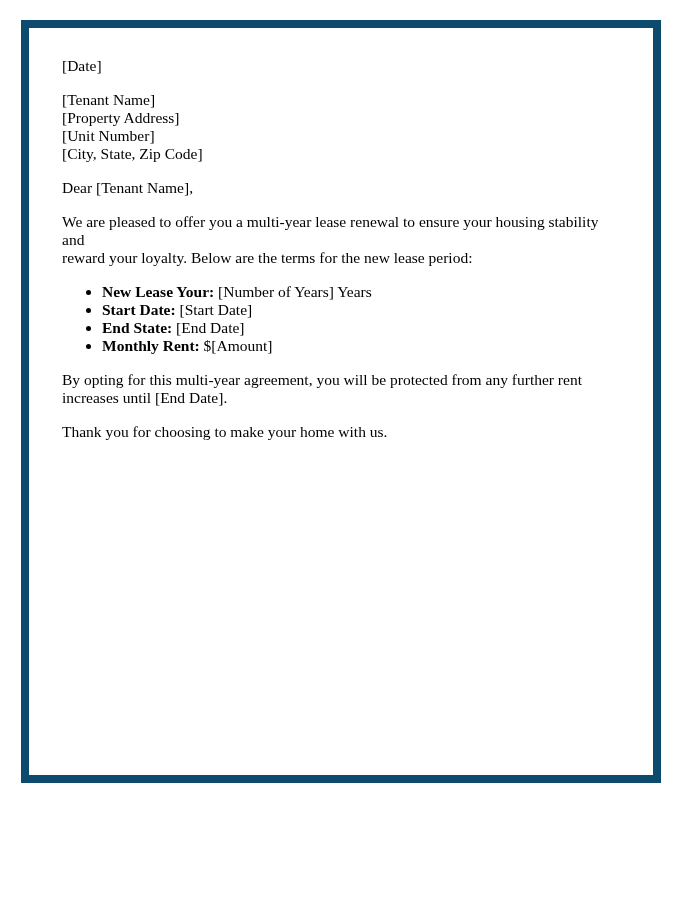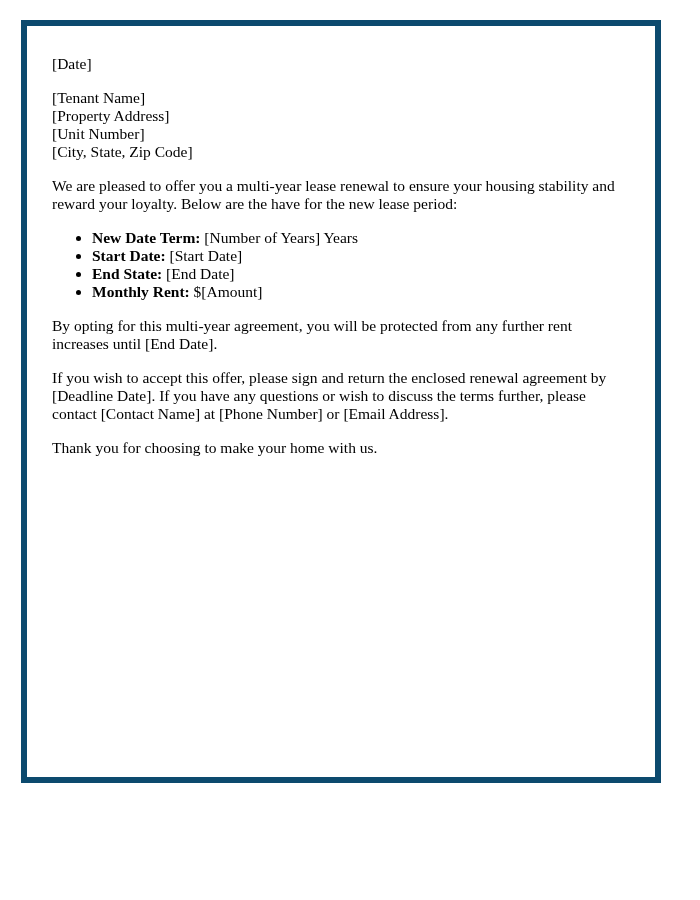--- a/index.html
+++ b/index.html
@@ -9,23 +9,23 @@
     width: 700px;
     height: 900px;
   }
   .page {
     position: absolute;
     left: 21px;
     top: 20px;
     width: 640px;
     height: 763px;
     box-sizing: border-box;
-    border: 6px solid #0c4a6e;
+    border: 8px solid #0c4a6e;
     background: #ffffff;
-    padding: 29px 25px;
+    padding: 29px 33px;
     overflow: hidden;
   }
   .letter {
     font-family: "Liberation Serif", "DejaVu Serif", serif;
     font-size: 15.5px;
     line-height: 18px;
     color: #000000;
   }
   .letter p {
     margin: 16px 0;
@@ -54,37 +54,35 @@
 <div class="page">
   <div class="letter">
 
     <p>[Date]</p>
 
     <p class="multiline">[Tenant Name]
 [Property Address]
 [Unit Number]
 [City, State, Zip Code]</p>
 
+    <p>Dear [Tenant Name],</p>
 
 
     <p class="multiline">We are pleased to offer you a multi-year lease renewal to ensure your housing stability and
-reward your loyalty. Below are the have for the new lease period:</p>
+reward your loyalty. Below are the terms for the new lease period:</p>
 
     <ul class="terms">
-      <li><span class="term-label">New Date Term:</span> <span>[Number of Years] Years</span></li>
+      <li><span class="term-label">New Lease Your:</span> <span>[Number of Years] Years</span></li>
       <li><span class="term-label">Start Date:</span> <span>[Start Date]</span></li>
       <li><span class="term-label">End State:</span> <span>[End Date]</span></li>
       <li><span class="term-label">Monthly Rent:</span> <span>$[Amount]</span></li>
     </ul>
 
     <p class="multiline">By opting for this multi-year agreement, you will be protected from any further rent
 increases until [End Date].</p>
 
-    <p class="multiline">If you wish to accept this offer, please sign and return the enclosed renewal agreement by
-[Deadline Date]. If you have any questions or wish to discuss the terms further, please
-contact [Contact Name] at [Phone Number] or [Email Address].</p>
 
     <p>Thank you for choosing to make your home with us.</p>
 
 
 
   </div>
 </div>
 
 </body></html>

